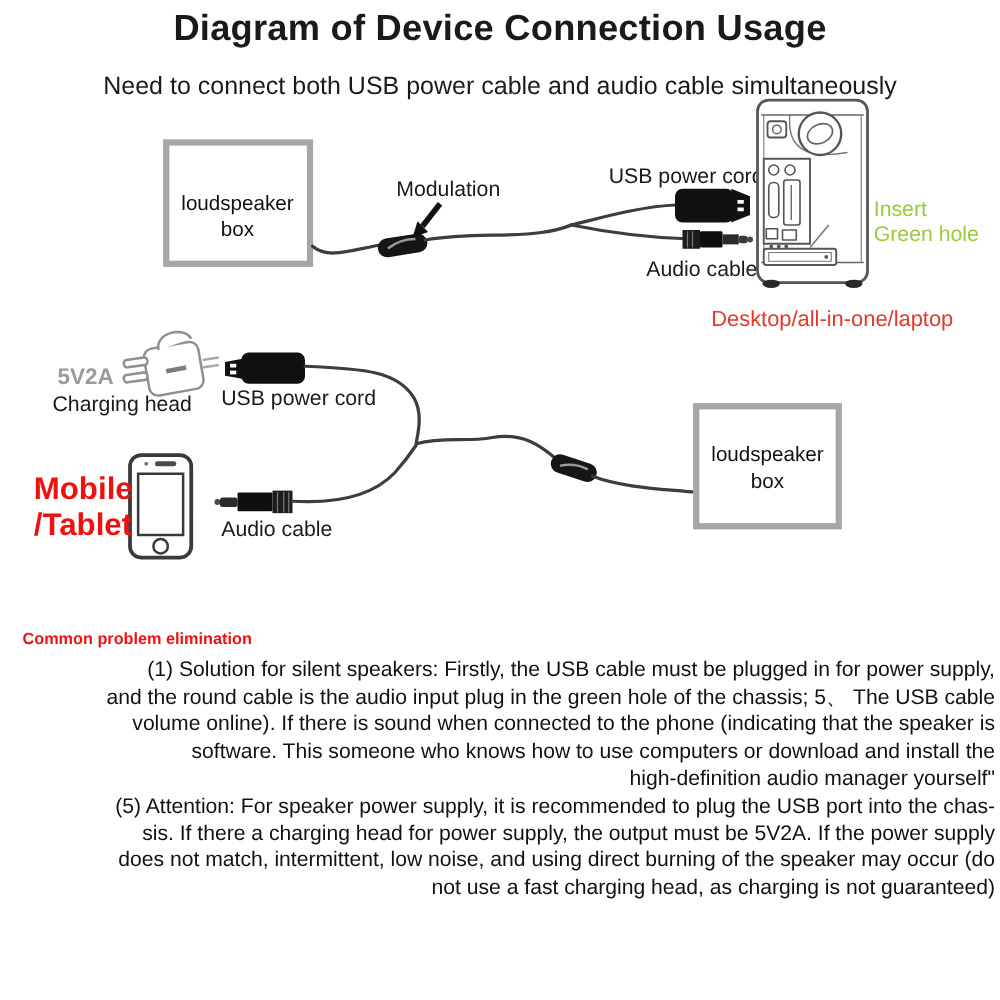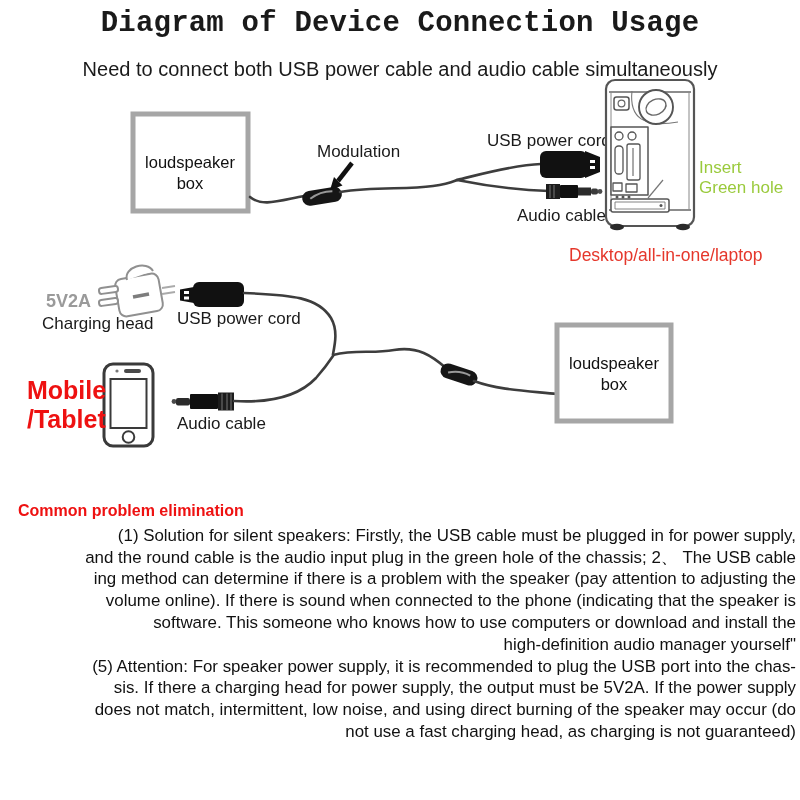--- a/index.html
+++ b/index.html
@@ -2,41 +2,41 @@
 <html><head>
 <meta charset="utf-8">
 <style>
   html,body { margin:0; padding:0; background:#ffffff; }
   .canvas {
     position:relative; width:800px; height:800px; background:#fff;
     font-family:"Liberation Sans", sans-serif; color:#1a1a1a; overflow:hidden;
   }
   .title {
     position:absolute; top:7px; left:0; width:800px; text-align:center;
-    font-size:29px; font-weight:bold; letter-spacing:0.2px;font-family:Liberation Mono, monospace;
+    font-size:29px; font-weight:bold; letter-spacing:0.2px;
   }
   .subtitle {
     position:absolute; top:58px; left:0; width:800px; text-align:center;
     font-size:20px;
   }
   svg.diagram { position:absolute; top:0; left:0; }
   svg text { font-family:"Liberation Sans", sans-serif; }
   .lbl   { font-size:17px; fill:#1a1a1a; }
   .lbl-box { font-size:16.5px; fill:#111; }
   .lbl-green { font-size:17px; fill:#9aca3c; }
   .lbl-red { font-size:17.5px; fill:#e5372b; }
   .lbl-gray { font-size:18px; font-weight:bold; fill:#9a9a9a; }
   .lbl-red-big { font-size:25px; font-weight:bold; fill:#ee1111; }
   .cable { fill:none; stroke:#3d3d3d; stroke-width:2.6; stroke-linecap:round; }
   .charger { stroke:#909090; fill:#fff; }
   .problems {
     position:absolute; left:18px; top:500px; width:778px;
     font-size:16.9px; line-height:21.8px; color:#111;
   }
-  .p-head { color:#ee1111; font-weight:bold; font-size:16px; margin-bottom:3px; }
+  .p-head { color:#ee1111; font-weight:bold; font-size:13px; margin-bottom:3px; }
   .p-line { white-space:nowrap;text-align:right; }
 </style>
 </head>
 <body>
 
 <div class="canvas">
 
   <div class="title">Diagram of Device Connection Usage</div>
   <div class="subtitle">Need to connect both USB power cable and audio cable simultaneously</div>
 
@@ -171,22 +171,21 @@
     <g>
       <rect x="557" y="325" width="114" height="96" fill="#fff" stroke="#a6a6a6" stroke-width="5"></rect>
       <text class="lbl-box" x="614" y="369" text-anchor="middle">loudspeaker</text>
       <text class="lbl-box" x="614" y="390" text-anchor="middle">box</text>
     </g>
   </svg>
 
   <div class="problems">
     <div class="p-head">Common problem elimination</div>
     <div class="p-line">(1) Solution for silent speakers: Firstly, the USB cable must be plugged in for power supply,</div>
-    <div class="p-line">and the round cable is the audio input plug in the green hole of the chassis; 2、 The USB cable</div>
-    <div class="p-line">ing method can determine if there is a problem with the speaker (pay attention to adjusting the</div>
+    <div class="p-line">and the round cable is the audio input plug in the green hole of the chassis; 5、 The USB cable</div>
     <div class="p-line">volume online). If there is sound when connected to the phone (indicating that the speaker is</div>
     <div class="p-line">software. This someone who knows how to use computers or download and install the</div>
     <div class="p-line">high-definition audio manager yourself"</div>
     <div class="p-line">(5) Attention: For speaker power supply, it is recommended to plug the USB port into the chas-</div>
     <div class="p-line">sis. If there a charging head for power supply, the output must be 5V2A. If the power supply</div>
     <div class="p-line">does not match, intermittent, low noise, and using direct burning of the speaker may occur (do</div>
     <div class="p-line">not use a fast charging head, as charging is not guaranteed)</div>
   </div>
 
 </div>

